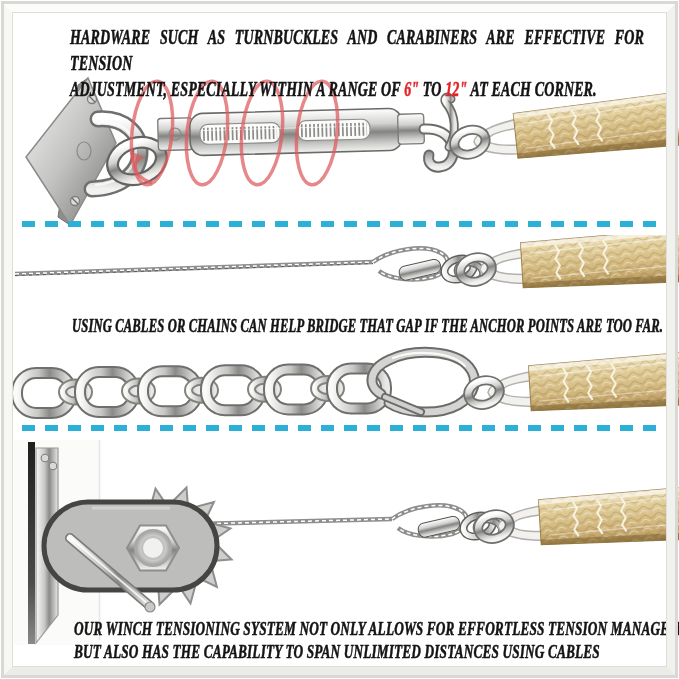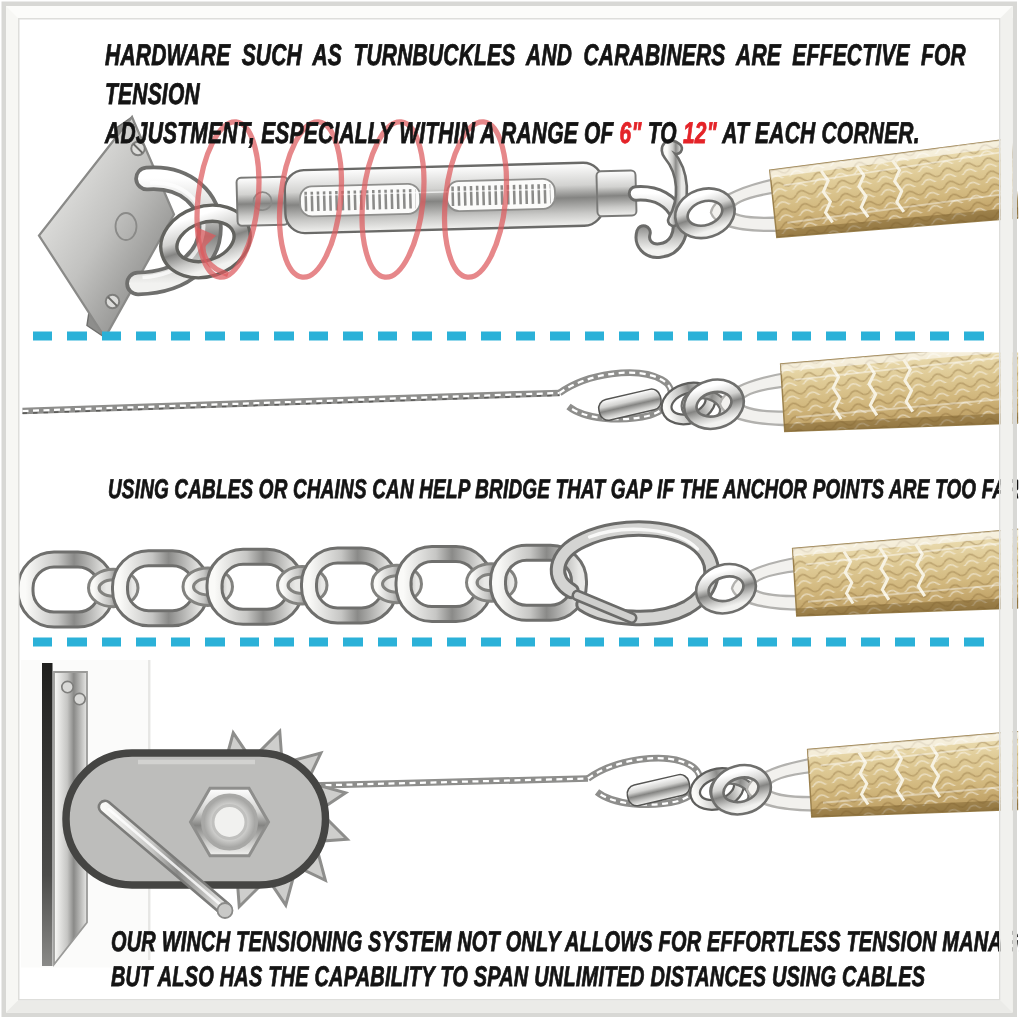--- a/index.html
+++ b/index.html
@@ -1,17 +1,17 @@
 <!DOCTYPE html>
 <html style="--red: #e42328; --teal: #2bb1d8;"><head>
 <meta charset="utf-8">
 <style>
   html,body{margin:0;padding:0;background:#ffffff;}
   #stage{position:relative;width:679px;height:679px;background:#ffffff;overflow:hidden;
-         font-family:Liberation Sans, sans-serif;}
+         font-family:Liberation Serif, serif;}
   
   .frame-outer{position:absolute;inset:1px;border:3px solid #d8d8d5;pointer-events:none;z-index:40;}
   .frame-inner{position:absolute;inset:4px;border:8px solid;border-color:#fcfcfa #f1f1ee #ebebe8 #f7f7f4;pointer-events:none;z-index:41;}
   .frame-line{position:absolute;inset:12px;border:1px solid #dededb;pointer-events:none;z-index:42;}
   
   .cap{position:absolute;color:#141414;font-style:italic;font-weight:700;
        transform:scaleX(.70);transform-origin:0 0;letter-spacing:.2px;
        -webkit-text-stroke:.55px currentColor;z-index:20;}
   .cap .red{color:var(--red,#e42328);}
   #cap-top{left:70px;top:24px;width:820px;font-size:20px;line-height:26px;}

